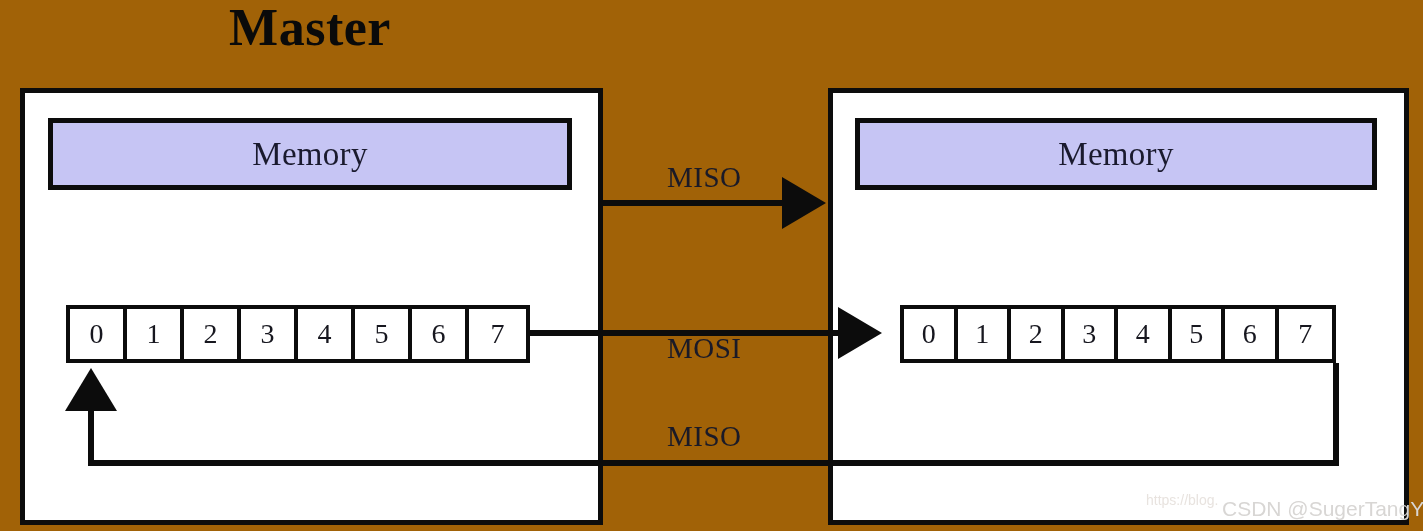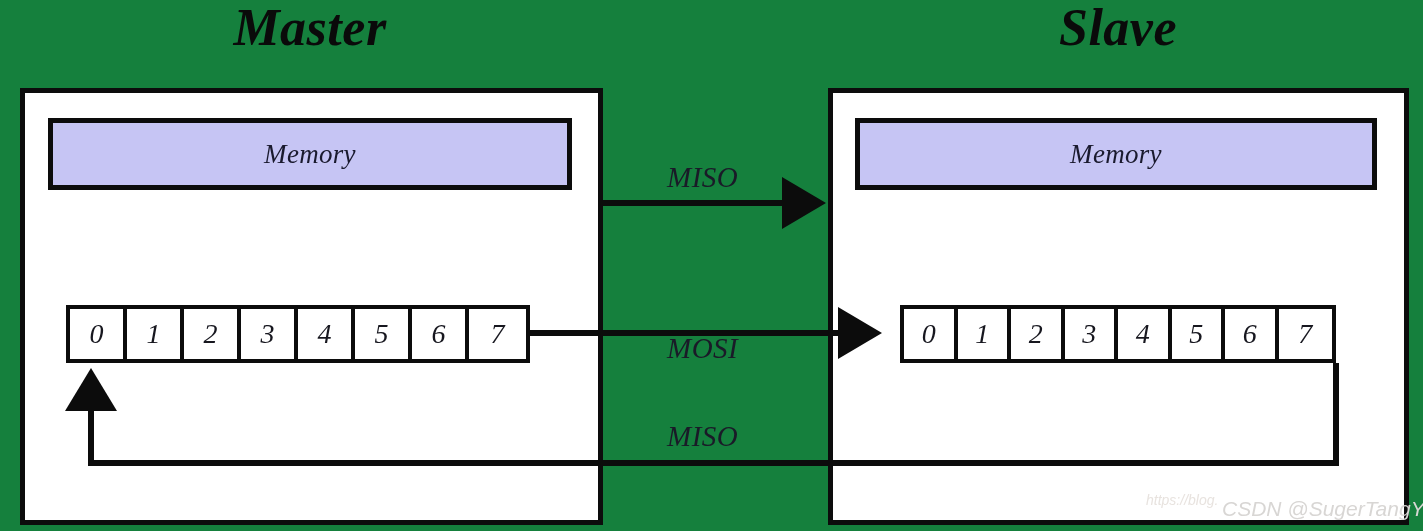--- a/index.html
+++ b/index.html
@@ -4,24 +4,23 @@
 <style>
   html, body {
     margin: 0;
     padding: 0;
     background: #ffffff;
   }
   #stage {
     position: relative;
     width: 1423px;
     height: 531px;
-    background: #15803d;
+    background: #a16207;
     overflow: hidden;
     font-family: "Liberation Serif", "DejaVu Serif", serif;
-    font-style: italic;
   }
 
   
   .title {
     position: absolute;
     font-weight: bold;
     font-size: 52px;
     line-height: 1;
     color: #0a0a0a;
     text-align: center;
@@ -45,21 +44,21 @@
   .memory-block {
     position: absolute;
     background: #c6c5f4;
     border: 5px solid #0c0c0c;
     box-sizing: border-box;
     display: flex;
     align-items: center;
     justify-content: center;
   }
   .memory-label {
-    font-size: 27px;
+    font-size: 33px;
     color: #1a1a2e;
     letter-spacing: 0.3px;
   }
   #memory-master { left: 48px;  top: 118px; width: 524px; height: 72px; }
   #memory-slave  { left: 855px; top: 118px; width: 522px; height: 72px; }
 
   
   .shift-register {
     position: absolute;
     display: flex;
@@ -154,21 +153,20 @@
     font-size: 21px;
     color: #d8d6d4;
   }
 </style>
 </head>
 <body>
 
 <div id="stage">
 
   <div class="title" id="title-master">Master</div>
-  <div class="title" id="title-slave">Slave</div>
 
   <div class="device-box" id="device-master"></div>
   <div class="memory-block" id="memory-master">
     <span class="memory-label">Memory</span>
   </div>
   <div class="shift-register" id="register-master">
     <div class="reg-cell">0</div>
     <div class="reg-cell">1</div>
     <div class="reg-cell">2</div>
     <div class="reg-cell">3</div>

